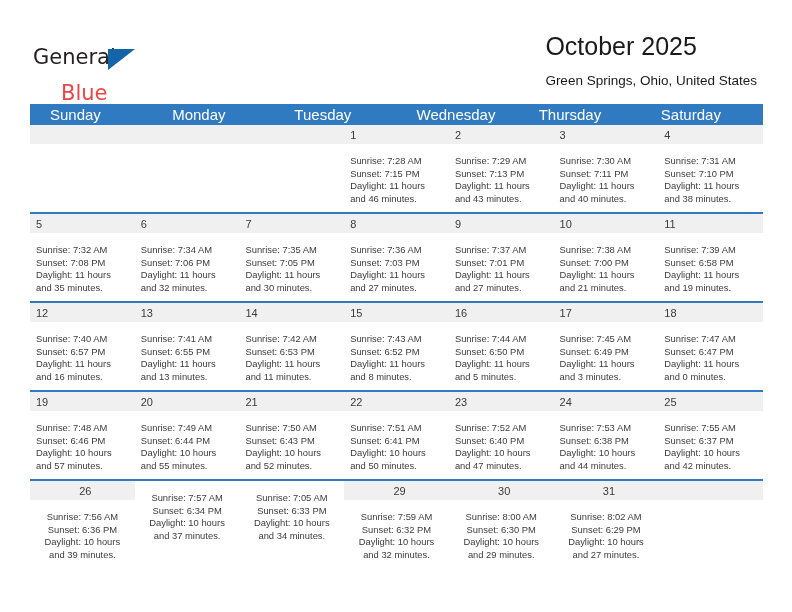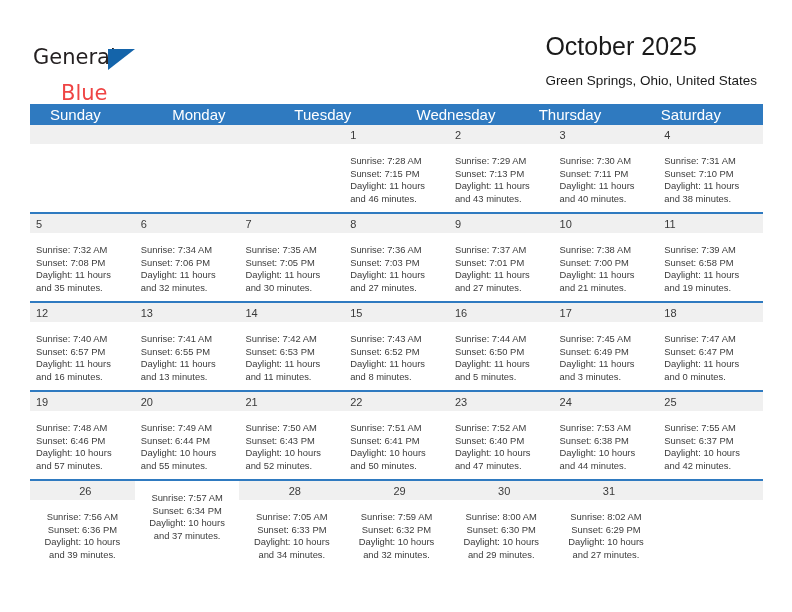--- a/index.html
+++ b/index.html
@@ -463,21 +463,20 @@
       </div>
       <div class="day-cell">
         <div class="day-info">
           <div>Sunrise: 7:57 AM</div>
           <div>Sunset: 6:34 PM</div>
           <div>Daylight: 10 hours</div>
           <div>and 37 minutes.</div>
         </div>
       </div>
       <div class="day-cell">
-        <div class="day-number-band"><span class="day-number">28</span></div>
         <div class="day-info">
           <div>Sunrise: 7:05 AM</div>
           <div>Sunset: 6:33 PM</div>
           <div>Daylight: 10 hours</div>
           <div>and 34 minutes.</div>
         </div>
       </div>
       <div class="day-cell">
         <div class="day-number-band"><span class="day-number">29</span></div>
         <div class="day-info">

